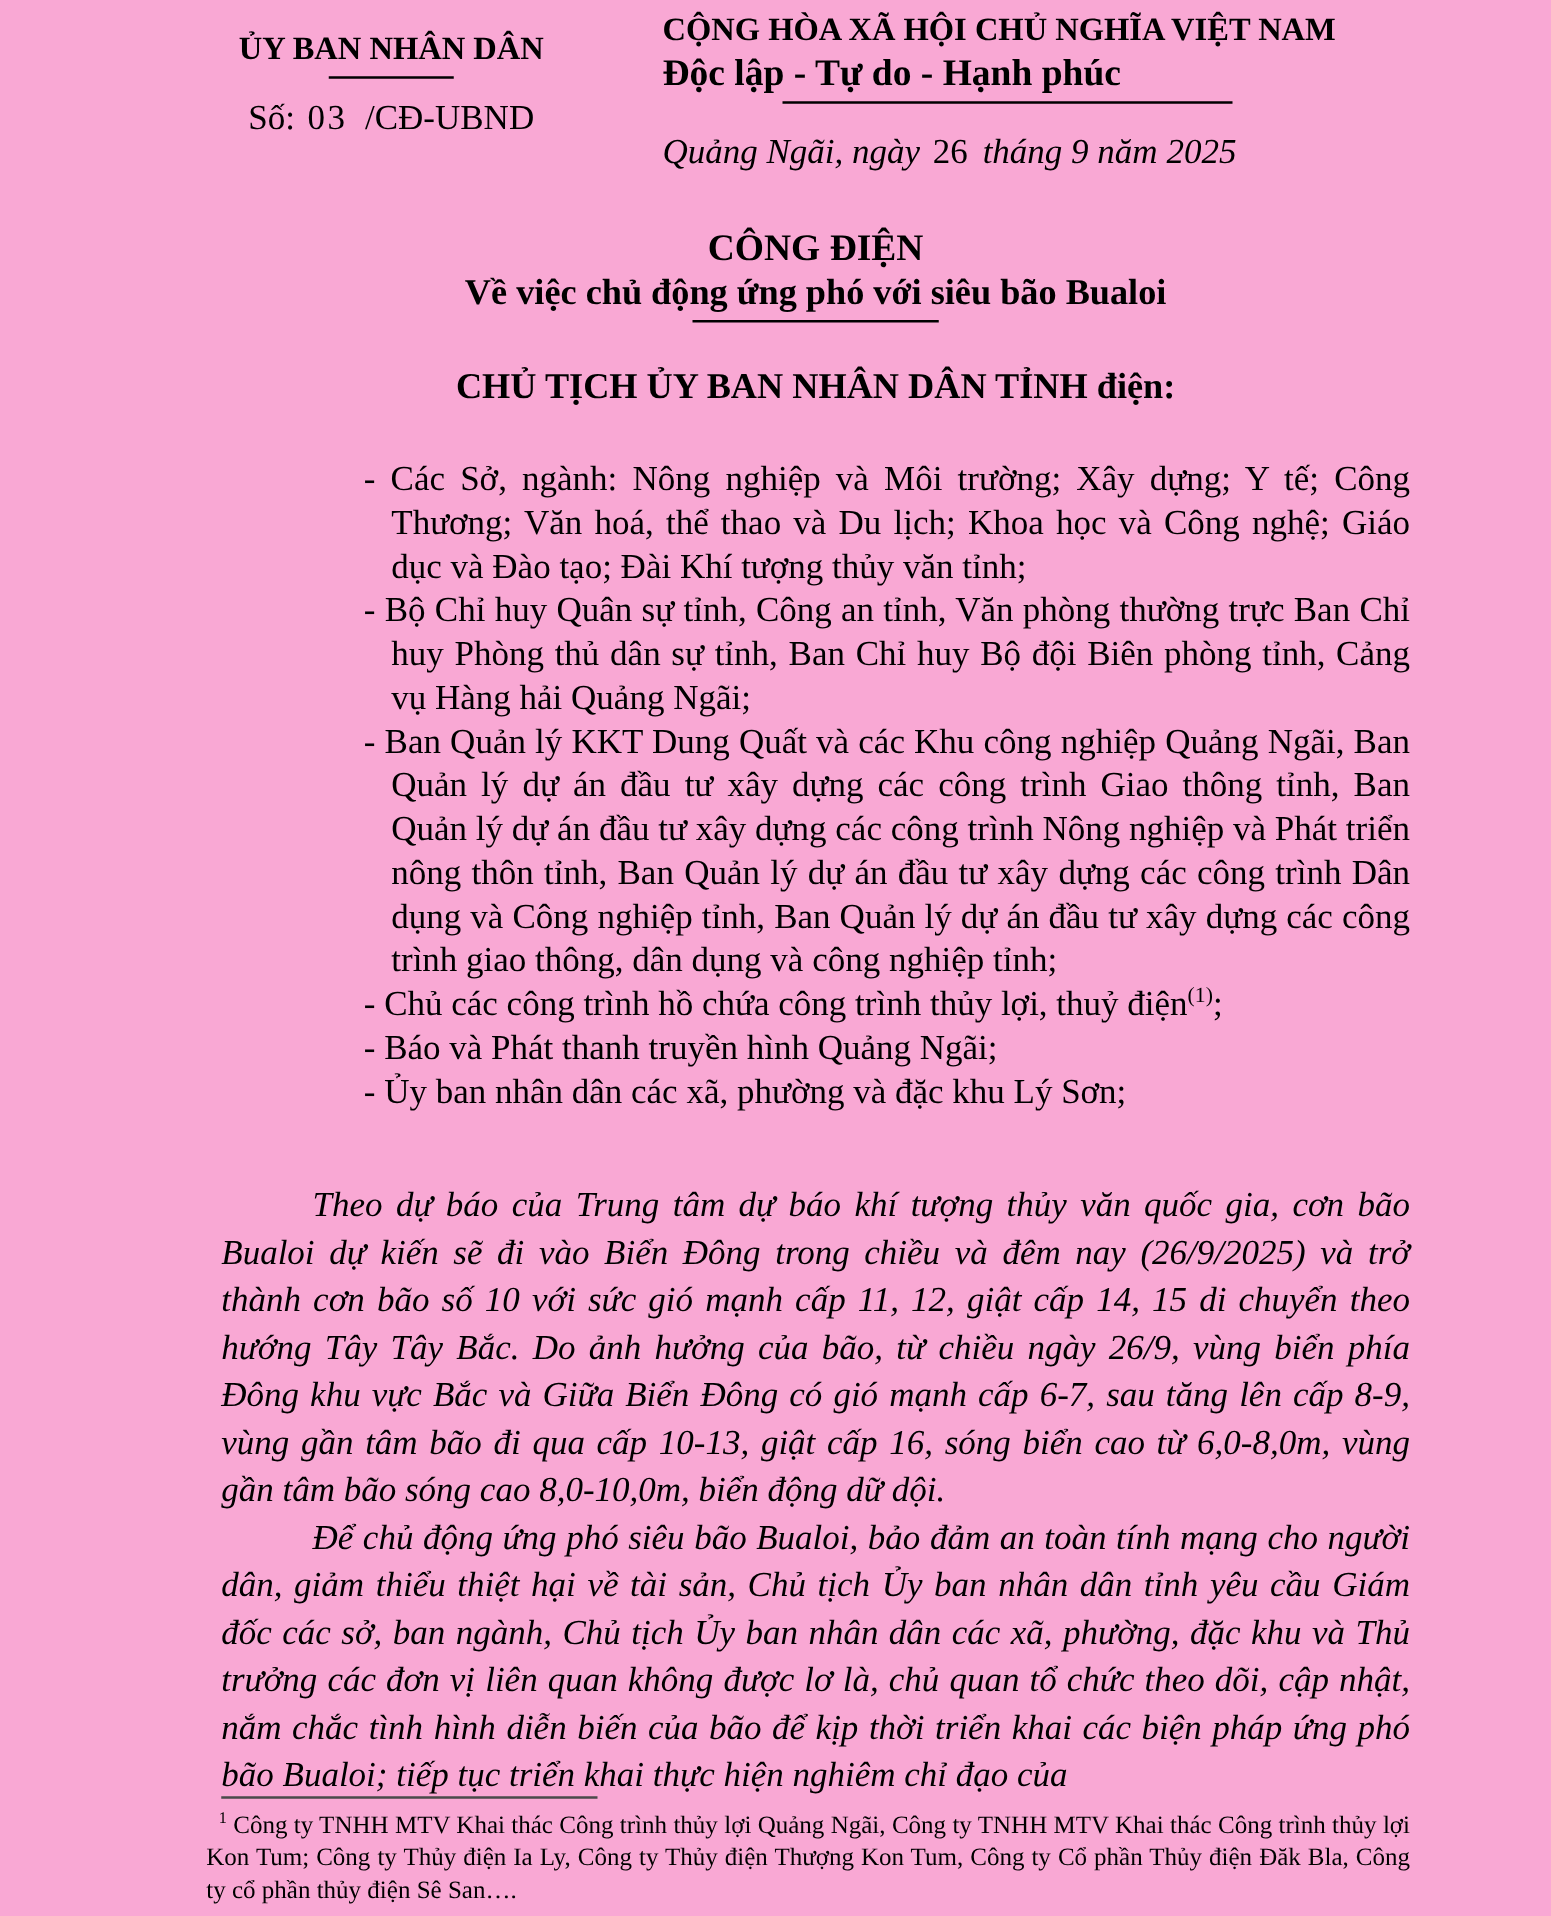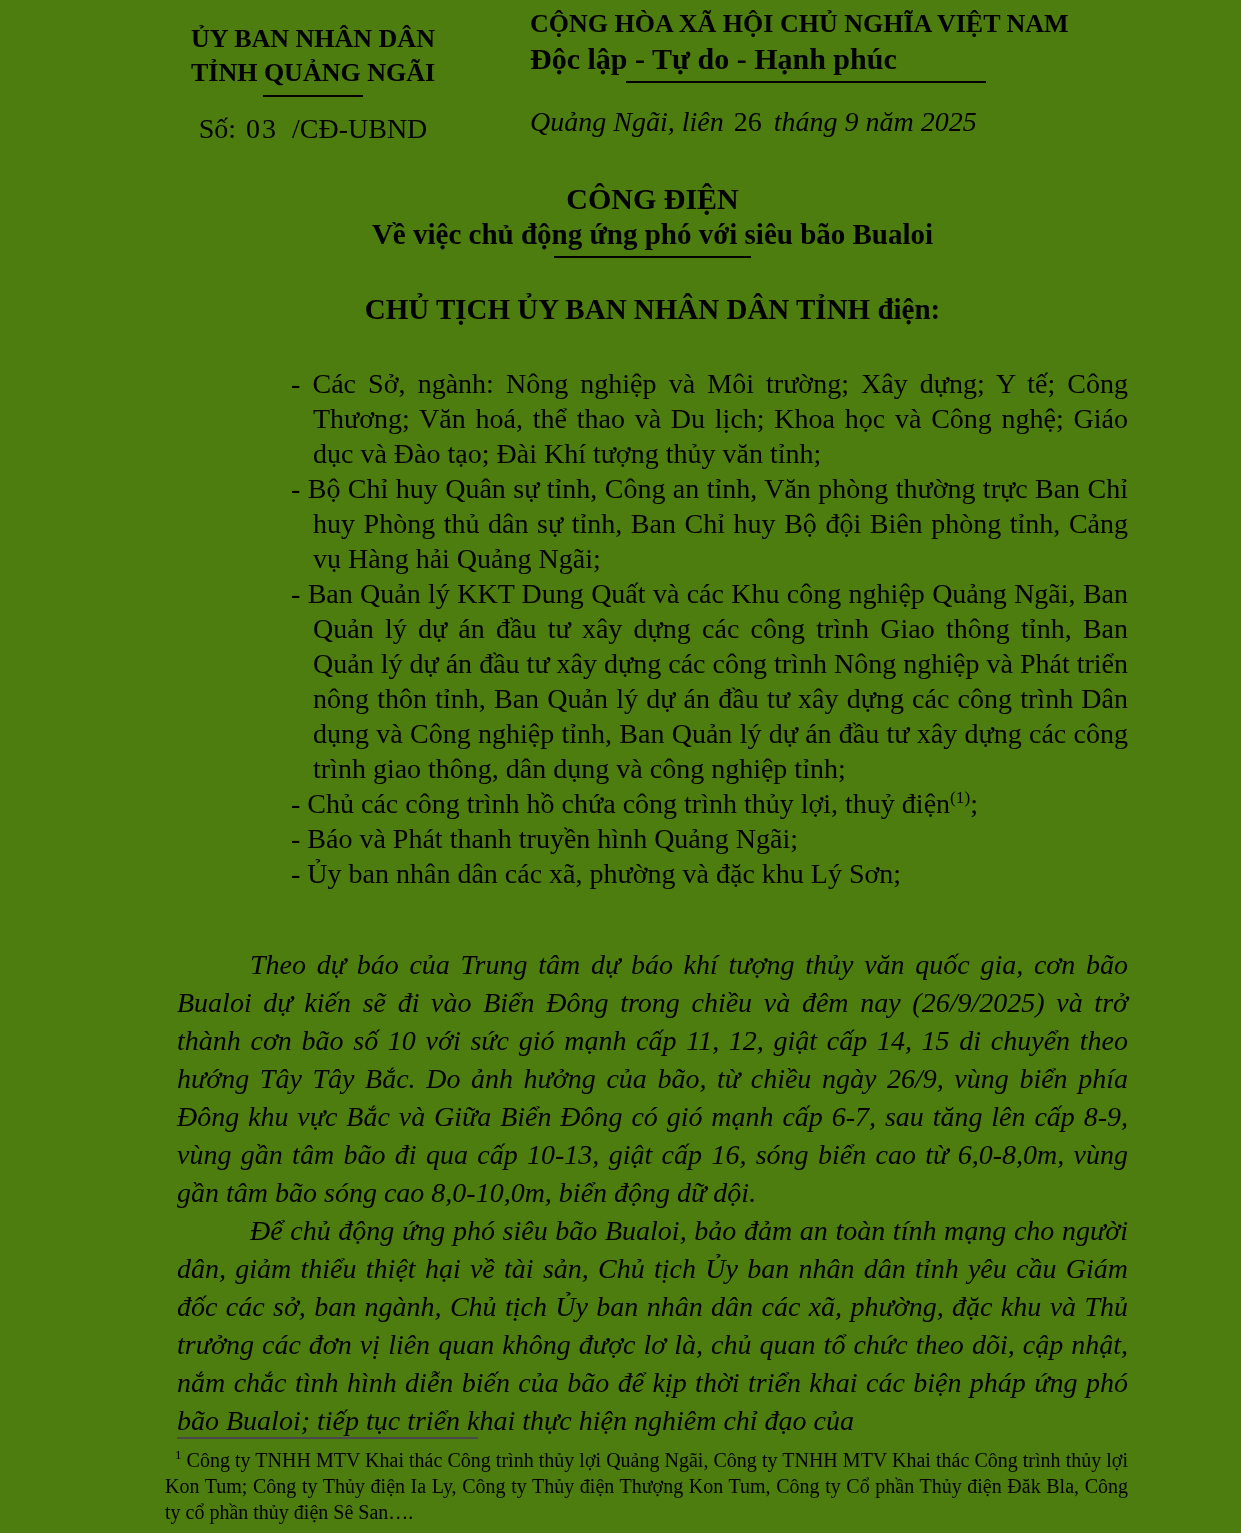--- a/index.html
+++ b/index.html
@@ -1,21 +1,21 @@
 <!DOCTYPE html>
 <html><head>
 <meta charset="utf-8">
 <style>
   html,body { margin:0; padding:0; background:#e8e8e8; }
   .page {
     position: relative;
     width: 1241px;
     height: 1533px;
     margin: 0 auto;
-    background: #4d7c0f;
+    background: #f9a8d4;
     color: #000000;
     font-family: "Liberation Serif", "DejaVu Serif", serif;
     overflow: hidden;
   }
   .abs { position: absolute; }
 
   
   .header-left  { top: 22px; left: 177px; width: 272px; text-align: center; }
   .header-right { top: 7px; left: 530px; width: 552px; text-align: left; }
   .hdr-line1 { font-size: 26px; font-weight: bold; line-height: 34px; white-space: nowrap; }
@@ -72,30 +72,29 @@
   }
   .footnote sup { font-size: 0.65em; line-height: 0; }
 </style>
 </head>
 <body>
 
 <div class="page">
 
   <div class="abs header-left">
     <div class="hdr-line1">ỦY BAN NHÂN DÂN</div>
-    <div class="hdr-line2-left">TỈNH QUẢNG NGÃI</div>
     <div class="rule rule-left"></div>
     <div class="doc-number"><span>Số:</span><span class="num">03</span><span>/CĐ-UBND</span></div>
   </div>
 
   <div class="abs header-right">
     <div class="hdr-line1">CỘNG HÒA XÃ HỘI CHỦ NGHĨA VIỆT NAM</div>
     <div class="hdr-line2-right">Độc lập - Tự do - Hạnh phúc</div>
     <div class="rule rule-right"></div>
-    <div class="dateline"><span>Quảng Ngãi, liên</span><span class="day">26</span><span>tháng 9 năm 2025</span></div>
+    <div class="dateline"><span>Quảng Ngãi, ngày</span><span class="day">26</span><span>tháng 9 năm 2025</span></div>
   </div>
 
   <div class="abs col salutation">CHỦ TỊCH ỦY BAN NHÂN DÂN TỈNH điện:</div>
 
   <div class="abs col title-block">
     <div class="title-main">CÔNG ĐIỆN</div>
     <div class="title-sub">Về việc chủ động ứng phó với siêu bão Bualoi</div>
     <div class="rule rule-title"></div>
   </div>
 

